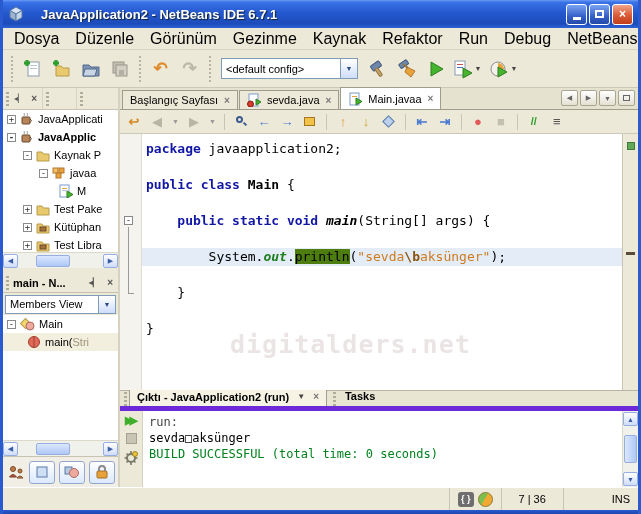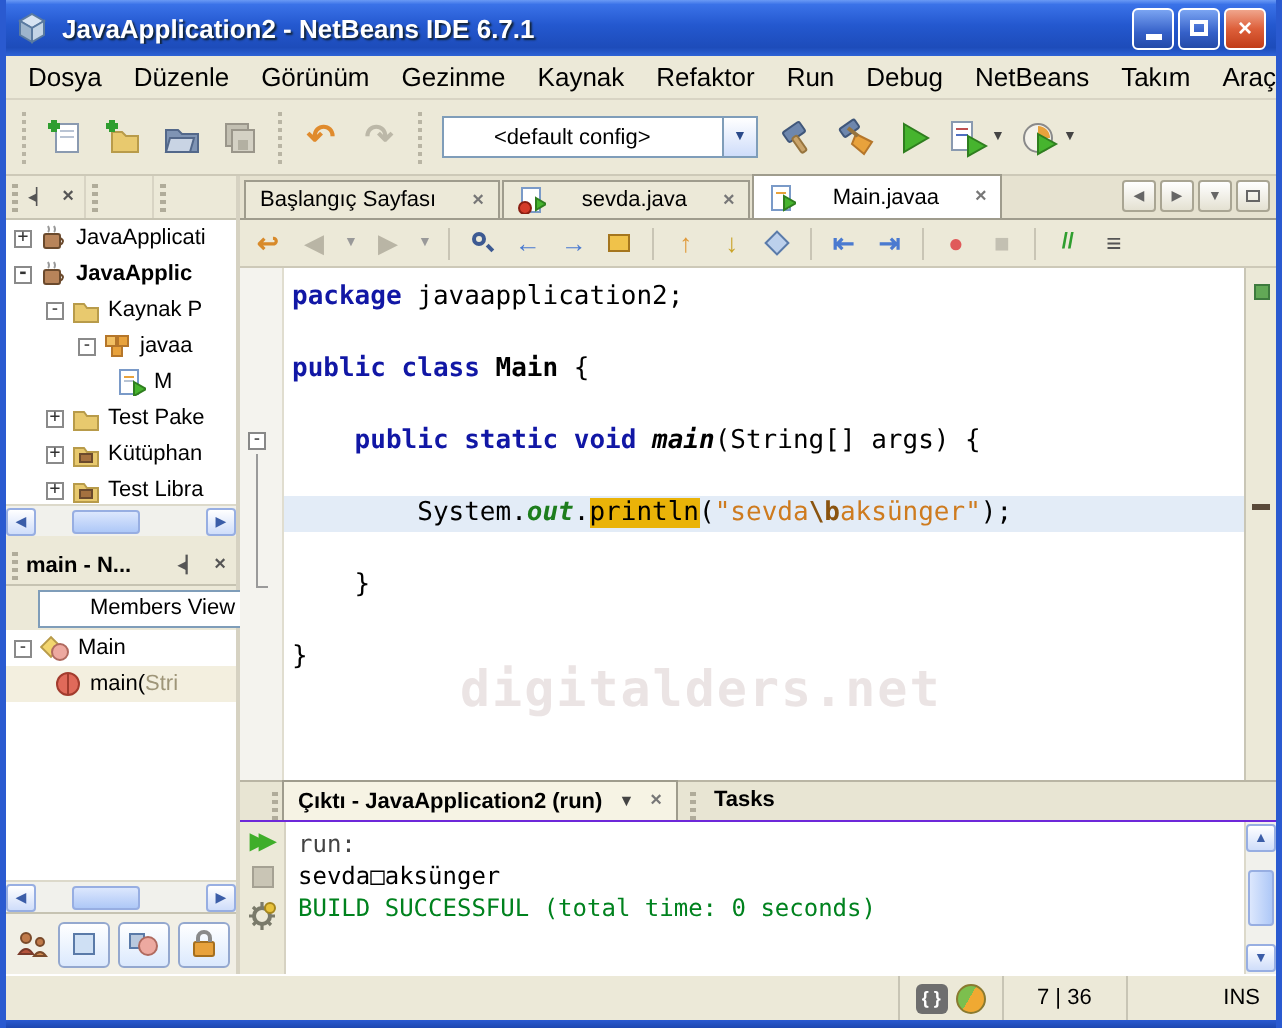--- a/index.html
+++ b/index.html
@@ -1,40 +1,40 @@
 <!DOCTYPE html>
 <html><head>
 <meta charset="utf-8">
 <style>
   html,body{margin:0;padding:0;background:#777;}
   *{box-sizing:border-box;}
   .win{position:relative;width:641px;height:514px;font-family:"Liberation Sans",sans-serif;
        background:#ece9d8;border-left:3px solid #2a5ad0;border-right:3px solid #2a5ad0;overflow:hidden;}
   
-  .titlebar{height:28px;display:flex;align-items:center;padding:0 5px;gap:7px;
+  .titlebar{height:28px;display:flex;align-items:center;padding:0 5px;gap:17px;
     background:linear-gradient(180deg,#6a9af5 0%,#3a72e8 8%,#2458cf 45%,#1d4cba 85%,#2e63d6 100%);}
   .titlebar .title{flex:1;color:#fff;font-weight:bold;font-size:13px;text-shadow:1px 1px 1px #123;
     white-space:nowrap;overflow:hidden;}
   .wbtn{width:21px;height:21px;border:1px solid #fff;border-radius:3px;display:flex;align-items:center;
     justify-content:center;color:#fff;font-size:12px;font-weight:bold;
     background:linear-gradient(180deg,#7aa4f2,#3560c8 60%,#244aa8);}
   .wbtn.close{background:linear-gradient(180deg,#f0a58c,#dd5f3a 50%,#c13d18);}
   .wbtn .minbar{width:8px;height:3px;background:#fff;margin-top:9px;}
   .wbtn .maxbox{width:9px;height:8px;border:2px solid #fff;}
   
   .menubar{height:22px;display:flex;align-items:center;padding-left:3px;background:#ece9d8;
-    border-bottom:1px solid #d8d4c4;font-size:13px;}
+    border-bottom:1px solid #d8d4c4;font-size:16px;}
   .menuitem{padding:3px 8px;cursor:default;}
   
   .toolbar{height:38px;display:flex;align-items:center;background:#ece9d8;border-bottom:1px solid #cdc9b8;padding:0 4px;gap:2px;}
   .grip{width:4px;height:26px;margin:0 3px;
     background:repeating-linear-gradient(180deg,#b9b5a4 0 2px,transparent 2px 4px);background-size:2px 100%;background-repeat:no-repeat;background-position:1px 0;}
   .tb-btn{width:27px;height:27px;display:flex;align-items:center;justify-content:center;border:1px solid transparent;border-radius:2px;}
   .glyph{font-size:17px;line-height:1;}
-  .combo{display:flex;height:21px;border:1px solid #7f9db9;background:#fff;align-items:center;margin:0 4px;padding-left:21px;}
+  .combo{display:flex;height:21px;border:1px solid #7f9db9;background:#fff;align-items:center;margin:0 4px;}
   .combo .cval{width:118px;padding:0 4px;font-size:11px;white-space:nowrap;overflow:hidden;}
   .cbtn{width:17px;height:100%;display:flex;align-items:center;justify-content:center;font-size:7px;color:#2a4a8a;
     background:linear-gradient(180deg,#fff,#cfddfa);border-left:1px solid #7f9db9;}
   .searchbox{display:flex;align-items:center;height:21px;border:1px solid #9b9786;background:#fff;margin-left:2px;padding:0 2px;}
   .mag{position:relative;width:12px;height:12px;}
   .mag i{position:absolute;left:1px;top:1px;width:7px;height:7px;border:2px solid #3d5a92;border-radius:50%;}
   .mag b{position:absolute;left:8px;top:8px;width:4px;height:2px;background:#3d5a92;transform:rotate(45deg);}
   .searchbox input{border:none;outline:none;width:72px;font-size:11px;color:#444;font-family:"Liberation Sans",sans-serif;background:transparent;}
   .searchbox input::placeholder{color:#9a9a9a;}
   .dd{font-size:7px;color:#444;margin:0 2px;}
@@ -58,21 +58,21 @@
   .navhdr{height:20px;display:flex;align-items:center;gap:4px;padding:0 3px;background:#ece9d8;border-bottom:1px solid #c6c3b2;font-size:11px;font-weight:bold;}
   .navcombo{height:22px;display:flex;align-items:center;background:#ece9d8;padding:1px 2px;}
   .navcombo .combo{flex:1;margin:0;}
   .ntree{height:125px;background:#fff;font-size:11px;overflow:hidden;}
   .filterbar{height:31px;background:#f1efe5;border-top:1px solid #c6c3b2;display:flex;align-items:center;gap:4px;padding:0 4px;overflow:hidden;}
   .fbtn{width:26px;height:23px;flex:none;display:flex;align-items:center;justify-content:center;
     background:linear-gradient(180deg,#fff,#dbe9fd);border:1px solid #94a8cf;border-radius:3px;}
   
   .rightcol{flex:1;display:flex;flex-direction:column;min-width:0;}
   .etabrow{height:22px;display:flex;align-items:flex-end;background:#e6e2d0;border-bottom:1px solid #9f9c8d;padding-left:2px;}
-  .etab{height:19px;display:flex;align-items:center;gap:18px;padding:0 7px;font-size:11px;background:#ece9d8;
+  .etab{height:19px;display:flex;align-items:center;gap:6px;padding:0 7px;font-size:11px;background:#ece9d8;
     border:1px solid #9f9c8d;border-bottom:none;margin-right:1px;white-space:nowrap;}
   .etab.active{height:22px;background:#fff;font-size:11px;}
   .closex{color:#777;font-size:10px;font-weight:bold;}
   .etabrow .rbtns{margin-left:auto;display:flex;gap:2px;align-items:center;padding:0 3px 3px 0;}
   .xp-sq{width:17px;height:16px;display:flex;align-items:center;justify-content:center;font-size:7px;color:#666;
     background:linear-gradient(180deg,#fff,#e4e1d2);border:1px solid #a9a593;border-radius:2px;}
   .etoolbar{height:24px;display:flex;align-items:center;background:#ece9d8;border-bottom:1px solid #cdc9b8;padding:0 4px;gap:3px;font-size:13px;}
   .eico{width:20px;text-align:center;line-height:1;}
   .esep{width:1px;height:16px;background:#c9c5b5;margin:0 3px;}
   .editor{flex:1;display:flex;background:#fff;position:relative;min-height:0;}
@@ -81,30 +81,30 @@
     font-size:9px;line-height:7px;text-align:center;color:#333;font-family:"DejaVu Sans Mono",monospace;}
   .foldline{position:absolute;left:8px;top:93px;width:1px;height:66px;background:#9a9a9a;}
   .foldcorner{position:absolute;left:8px;top:159px;width:6px;height:1px;background:#9a9a9a;}
   .codearea{flex:1;position:relative;padding-top:6px;font-family:"DejaVu Sans Mono",monospace;font-size:13px;overflow:hidden;}
   .cline{height:18px;line-height:18px;white-space:pre;padding-left:4px;}
   .cline.cur{background:#e3ecf7;}
   .kw{color:#1117a5;font-weight:bold;}
   .cname{font-weight:bold;color:#000;}
   .mname{font-weight:bold;font-style:italic;color:#000;}
   .fld{color:#1d7d1d;font-style:italic;font-weight:bold;}
-  .mocc{background:#eab308;}
+  .mocc{background:#4d7c0f;}
   .str{color:#ce7b1f;}
   .esc{color:#8a5410;font-weight:bold;}
   .watermark{position:absolute;left:88px;top:196px;font-size:25px;font-weight:bold;color:rgba(210,195,195,0.45);letter-spacing:1px;}
   .estripe{width:16px;background:#ece9d8;border-left:1px solid #c9c6b6;position:relative;flex:none;}
   .e-ok{position:absolute;top:8px;left:4px;width:8px;height:8px;background:#62a856;border:1px solid #3e7a3e;}
   .e-mark{position:absolute;top:118px;left:3px;width:9px;height:3px;background:#5a4a3a;}
   
   .output{height:97px;display:flex;flex-direction:column;border-top:1px solid #b9b5a4;}
-  .otabrow{height:20px;display:flex;align-items:flex-end;background:#e8e5d3;border-bottom:1px solid #6d28d9;padding-left:14px;font-size:11px;}
+  .otabrow{height:20px;display:flex;align-items:flex-end;background:#e8e5d3;border-bottom:5px solid #6d28d9;padding-left:2px;font-size:11px;}
   .otab{height:20px;display:flex;align-items:center;gap:6px;padding:0 7px;font-weight:bold;}
   .otab.active{background:#f6f3e4;border:1px solid #9f9c8d;border-bottom:none;}
   .obody{flex:1;display:flex;min-height:0;}
   .ostrip{width:23px;background:#ece9d8;border-right:1px solid #d6d2c2;display:flex;flex-direction:column;align-items:center;gap:6px;padding-top:3px;flex:none;}
   .rerun{color:#3fae2a;font-size:11px;letter-spacing:-4px;font-weight:bold;padding-right:3px;}
   .stopsq{width:11px;height:11px;background:#c9c5b5;border:1px solid #a5a193;}
   .ocontent{flex:1;background:#fff;font-family:"DejaVu Sans Mono",monospace;font-size:12px;padding:3px 6px;min-width:0;}
   .oline{height:16px;line-height:16px;white-space:pre;}
   .o-run{color:#444;}
   .o-build{color:#00821e;}
@@ -351,21 +351,21 @@
       <div class="splitbar"></div>
 
       <div class="navhdr">
         <span class="seg-grip"></span>
         <span style="flex:1;overflow:hidden;white-space:nowrap;">main - N...</span>
         <span class="panebtn">◂▏</span>
         <span class="panebtn" style="font-size:10px;font-weight:bold;">×</span>
       </div>
 
       <div class="navcombo">
-        <span class="combo" style="height:19px;margin-left:14px;">
+        <span class="combo" style="height:19px;">
           <span class="cval" style="width:auto;flex:1;">Members View</span>
           <span class="cbtn">▼</span>
         </span>
       </div>
 
       <div class="ntree">
         <div class="trow" style="padding-left:4px;">
           <span class="expand">-</span>
           <span class="tico">
               <svg width="15" height="14">

